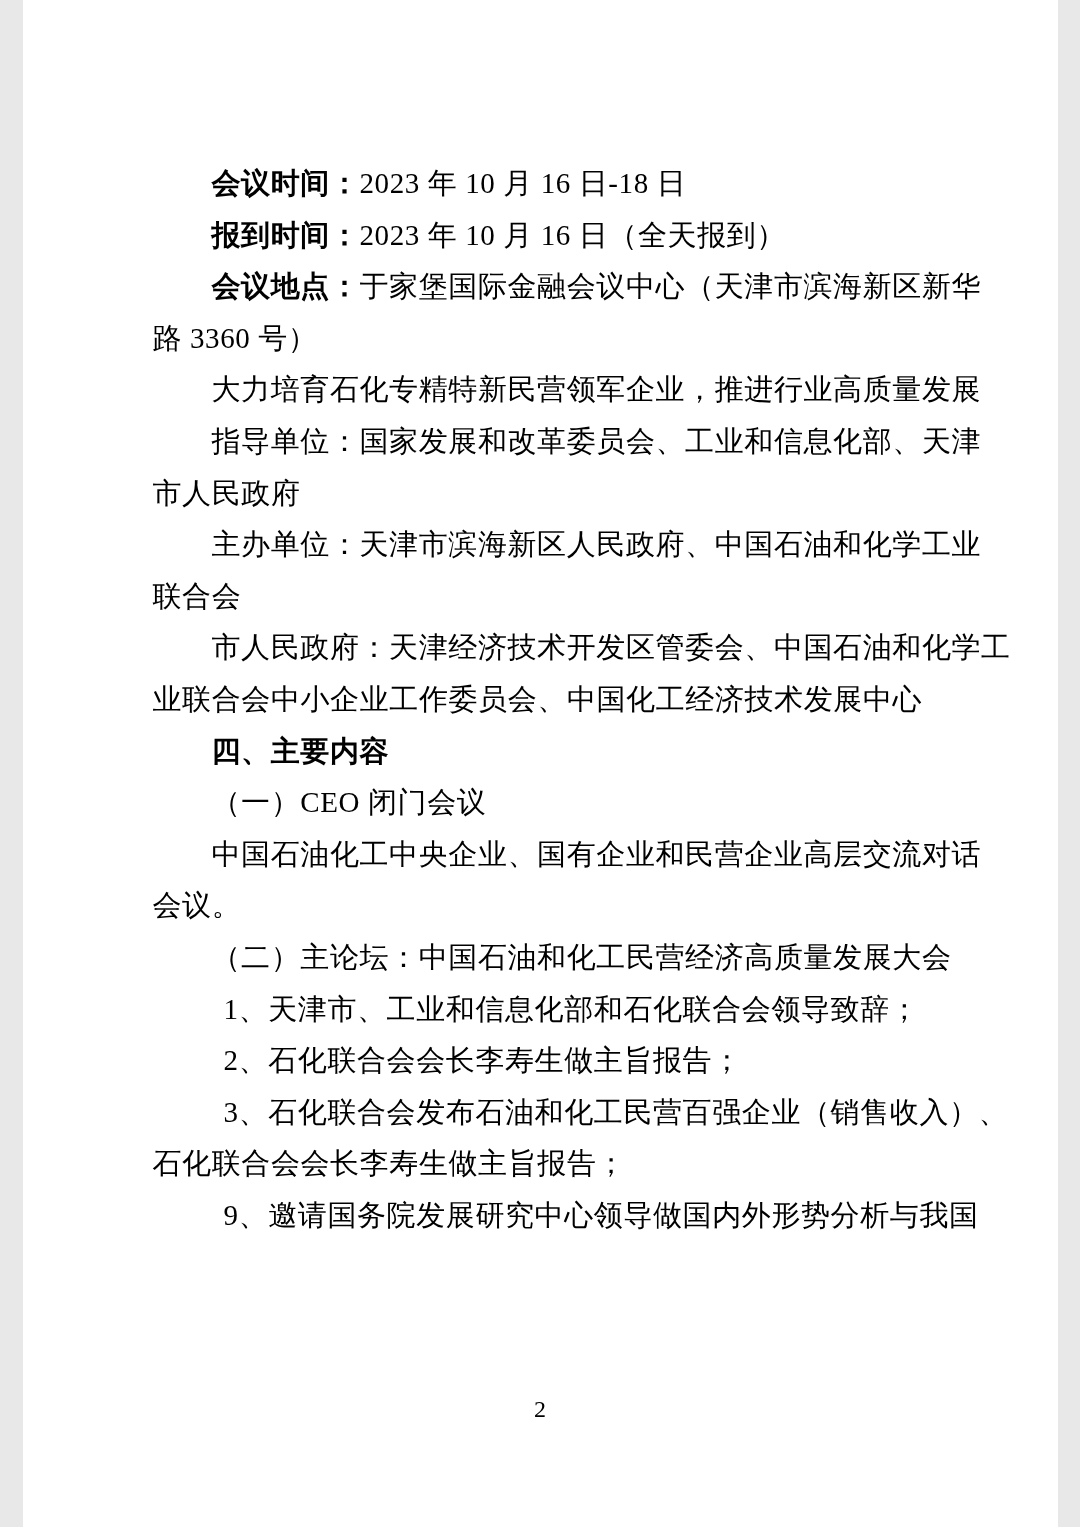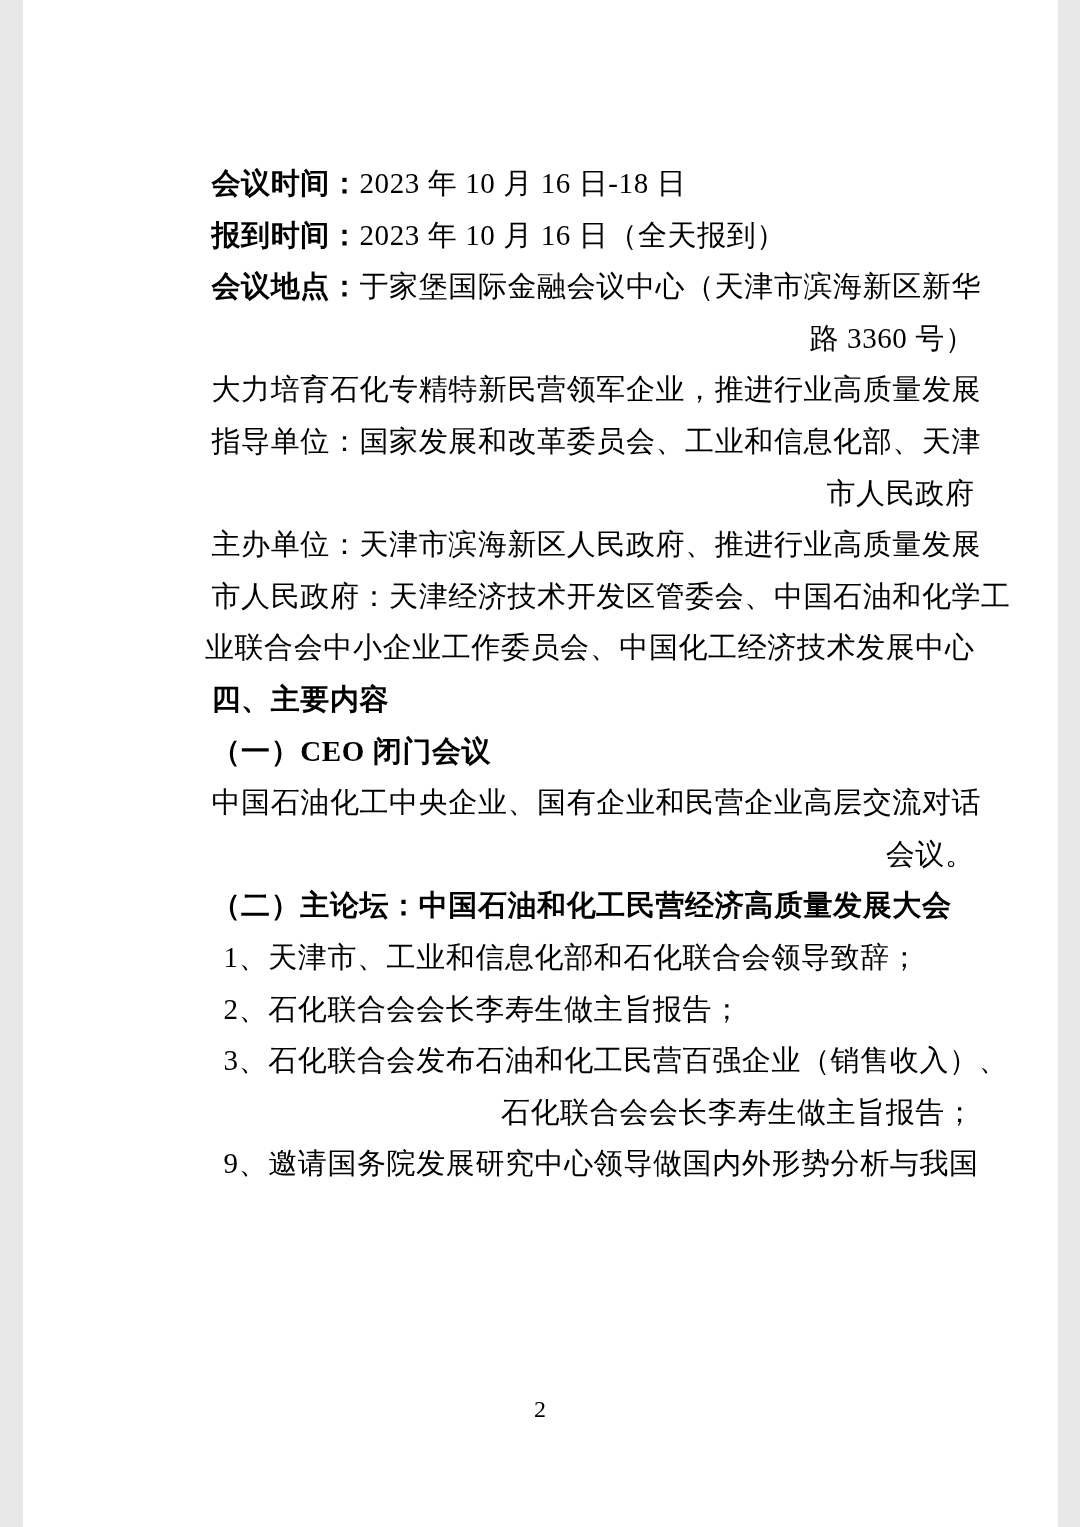--- a/index.html
+++ b/index.html
@@ -20,36 +20,36 @@
   }
   .line {
     line-height: 51.6px;
     font-size: 29px;
     white-space: pre;
     letter-spacing: 0.6px;
     color: #000000;
   }
   .indent-first { padding-left: 59px; }
   .indent-num   { padding-left: 71px; }
-  .indent-none  { padding-left: 0; text-align: right; }
+  .indent-none  { padding-left: 0; }
   .s-body {
     font-family: "Liberation Serif", "DejaVu Serif", serif;
     font-weight: 400;
   }
   .s-label-bold {
     font-family: "Liberation Serif", "DejaVu Serif", serif;
     font-weight: 700;
   }
   .s-heading {
     font-family: "Liberation Sans", "DejaVu Sans", sans-serif;
     font-weight: 700;
   }
   .s-subheading {
     font-family: "Liberation Serif", "DejaVu Serif", serif;
-    font-weight: 700;
+    font-weight: 400;
   }
   .page-number {
     position: absolute;
     top: 1396px;
     left: 0;
     width: 100%;
     text-align: center;
     font-size: 24px;
     font-family: "Liberation Serif", "DejaVu Serif", serif;
     color: #000000;
@@ -60,21 +60,22 @@
 
 <div class="page">
   <div class="doc-body">
       <div class="line indent-first"><span class="s-label-bold">会议时间：</span><span class="s-body">2023 年 10 月 16 日-18 日</span></div>
       <div class="line indent-first"><span class="s-label-bold">报到时间：</span><span class="s-body">2023 年 10 月 16 日（全天报到）</span></div>
       <div class="line indent-first"><span class="s-label-bold">会议地点：</span><span class="s-body">于家堡国际金融会议中心（天津市滨海新区新华</span></div>
       <div class="line indent-none"><span class="s-body">路 3360 号）</span></div>
       <div class="line indent-first"><span class="s-body">大力培育石化专精特新民营领军企业，推进行业高质量发展</span></div>
       <div class="line indent-first"><span class="s-body">指导单位：国家发展和改革委员会、工业和信息化部、天津</span></div>
       <div class="line indent-none"><span class="s-body">市人民政府</span></div>
-      <div class="line indent-first"><span class="s-body">主办单位：天津市滨海新区人民政府、推进行业高质量发展</span></div>
+      <div class="line indent-first"><span class="s-body">主办单位：天津市滨海新区人民政府、中国石油和化学工业</span></div>
+      <div class="line indent-none"><span class="s-body">联合会</span></div>
       <div class="line indent-first"><span class="s-body">市人民政府：天津经济技术开发区管委会、中国石油和化学工</span></div>
       <div class="line indent-none"><span class="s-body">业联合会中小企业工作委员会、中国化工经济技术发展中心</span></div>
       <div class="line indent-first"><span class="s-heading">四、主要内容</span></div>
       <div class="line indent-first"><span class="s-subheading">（一）CEO 闭门会议</span></div>
       <div class="line indent-first"><span class="s-body">中国石油化工中央企业、国有企业和民营企业高层交流对话</span></div>
       <div class="line indent-none"><span class="s-body">会议。</span></div>
       <div class="line indent-first"><span class="s-subheading">（二）主论坛：中国石油和化工民营经济高质量发展大会</span></div>
       <div class="line indent-num"><span class="s-body">1、天津市、工业和信息化部和石化联合会领导致辞；</span></div>
       <div class="line indent-num"><span class="s-body">2、石化联合会会长李寿生做主旨报告；</span></div>
       <div class="line indent-num"><span class="s-body">3、石化联合会发布石油和化工民营百强企业（销售收入）、</span></div>

